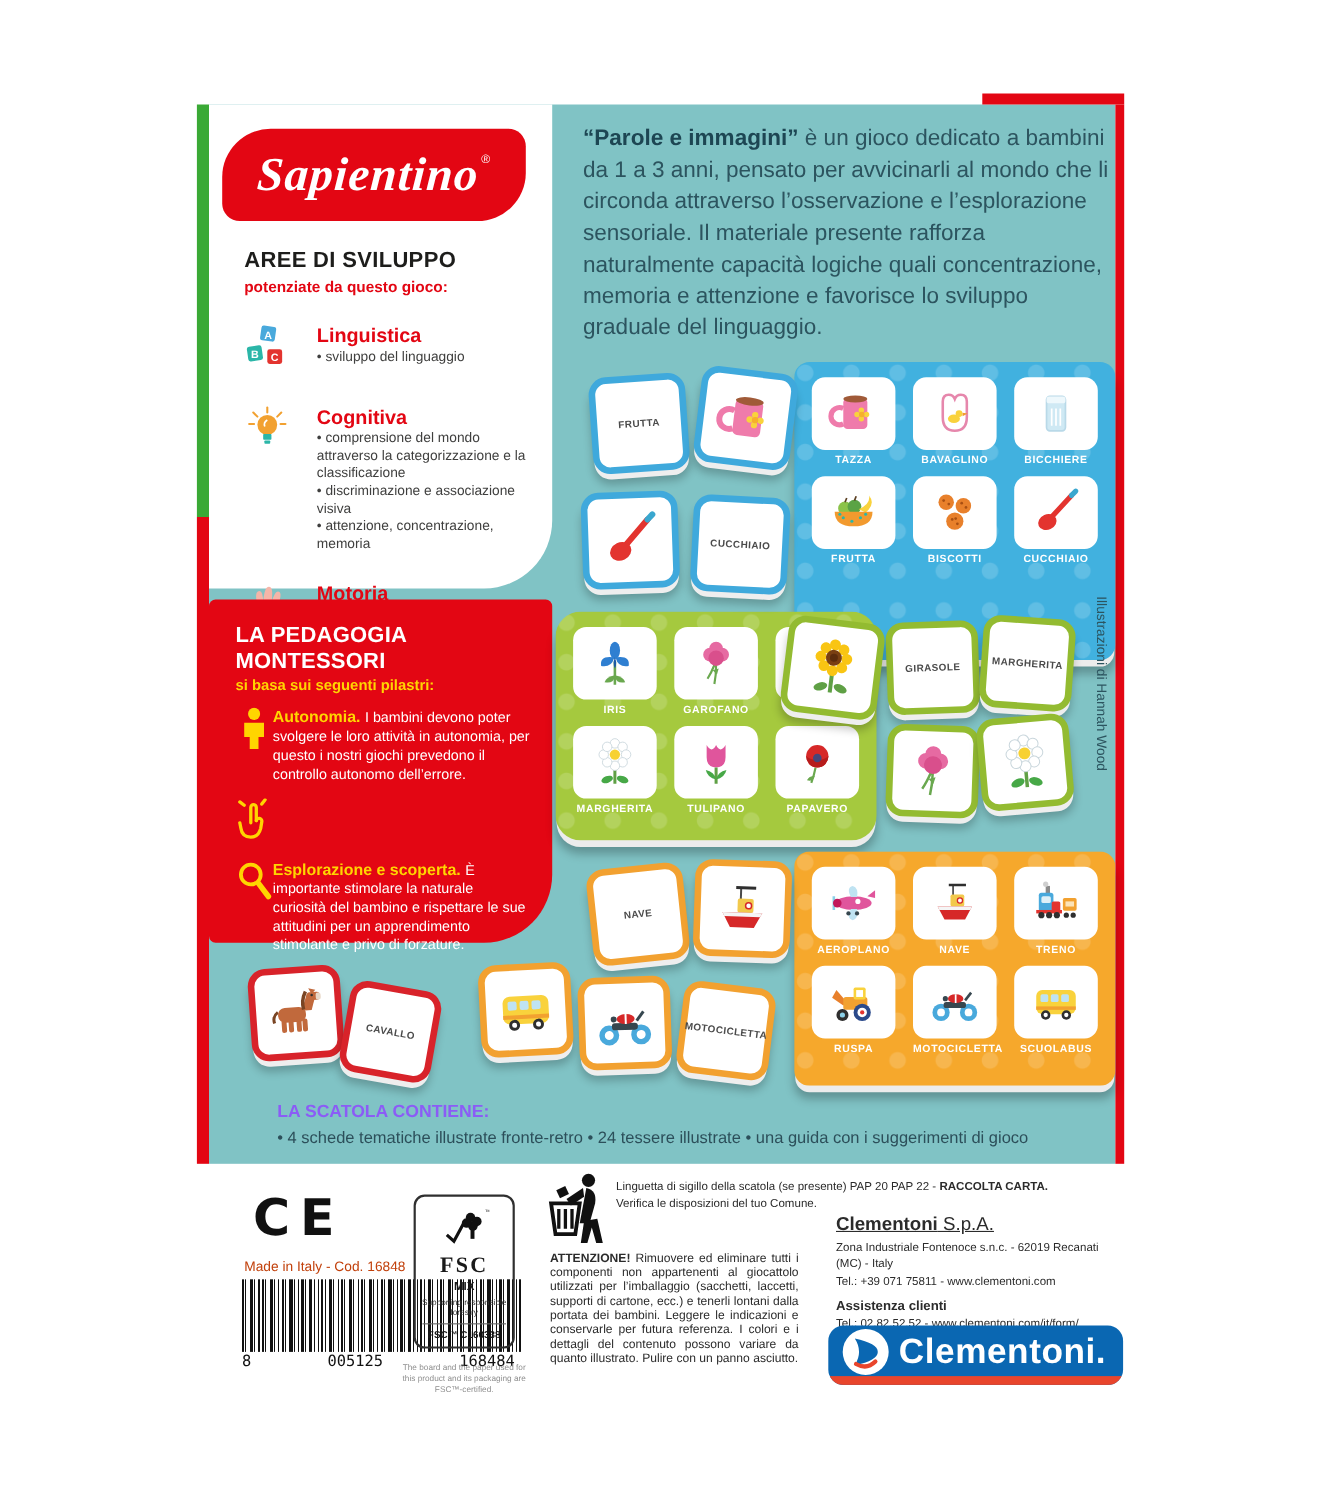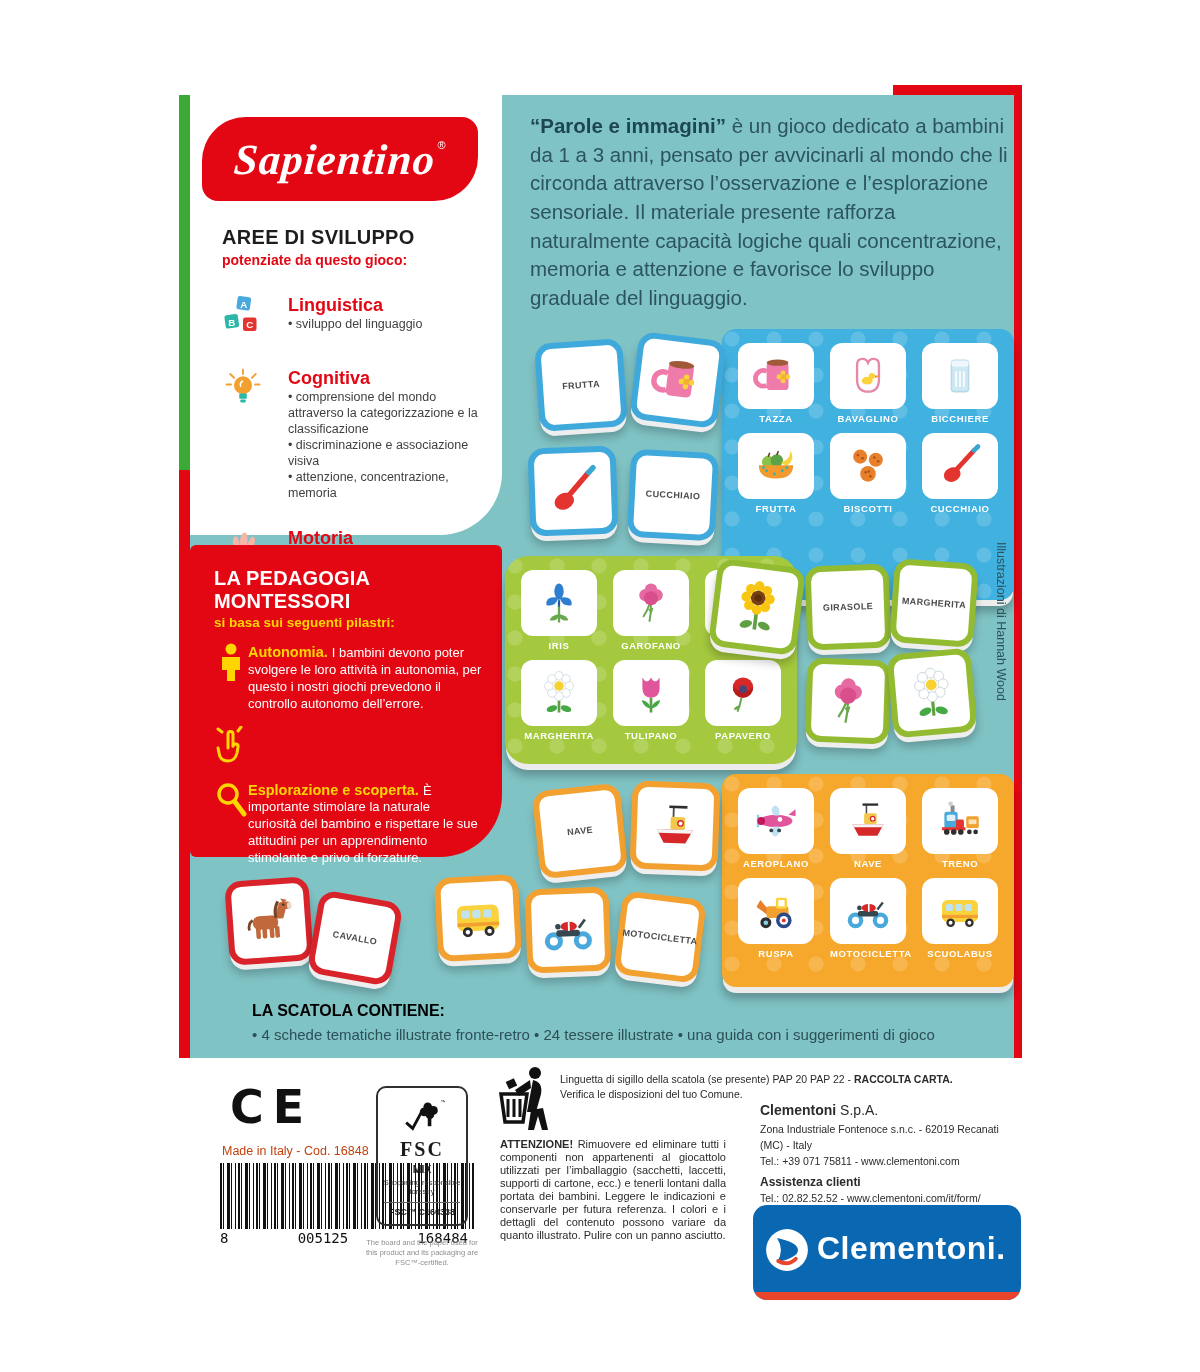--- a/index.html
+++ b/index.html
@@ -69,21 +69,21 @@
   .tb-blue{border-color:#3fa9dc;}
   .tb-green{border-color:#93bb31;}
   .tb-orange{border-color:#f2a130;}
   .tb-red{border-color:#d8232a;}
   .tico{width:58px;height:58px;}
   .tile-word{font-size:9px;font-weight:bold;color:#4b4b4b;letter-spacing:.4px;text-align:center;}
 
   .credit{left:994px;top:542px;writing-mode:vertical-rl;font-size:12.5px;color:#2c545f;height:235px;}
 
   .contains{left:252px;top:1002px;width:775px;}
-  .contains-title{font-size:16px;font-weight:bold;color:#000000;}
+  .contains-title{font-size:16px;font-weight:bold;color:#8b5cf6;}
   .contains-line{font-size:15px;color:#2c4f5a;margin-top:6px;}
 
   
   .ce{left:230px;top:1080px;font-size:46px;font-weight:bold;color:#111;letter-spacing:9px;
       font-family:"DejaVu Sans",sans-serif;}
   .madein{left:222px;top:1144px;font-size:12.5px;color:#c2410c;}
   .barcode{left:220px;top:1163px;width:254px;}
   .bars{height:66px;background:repeating-linear-gradient(90deg,#111 0 2px,#fff 2px 3px,#111 3px 4px,
         #fff 4px 7px,#111 7px 10px,#fff 10px 11px,#111 11px 12px,#fff 12px 15px,#111 15px 16px,#fff 16px 18px);}
   .digits{display:flex;justify-content:space-between;font-family:"DejaVu Sans Mono",monospace;
@@ -94,23 +94,23 @@
   .fsc-name{font-family:"Liberation Serif",serif;font-weight:bold;font-size:20px;letter-spacing:2px;}
   .fsc-grade{font-size:10.5px;font-weight:bold;margin-top:2px;}
   .fsc-tag{font-size:7.5px;color:#333;margin-top:3px;line-height:1.25;padding:0 4px;}
   .fsc-code{font-size:9px;font-weight:bold;margin-top:5px;border-top:1px solid #666;padding-top:4px;margin-left:6px;margin-right:6px;}
   .fsc-note{left:364px;top:1238px;width:116px;font-size:7.5px;color:#8f8f8f;text-align:center;line-height:1.3;}
   .tidyman{left:497px;top:1066px;}
   .recycle{left:560px;top:1072px;width:402px;font-size:10.5px;color:#2b2b2b;line-height:1.45;}
   .attention{left:500px;top:1138px;width:226px;font-size:11px;color:#2b2b2b;line-height:1.18;
              text-align:justify;margin:0;}
   .company{left:760px;top:1100px;width:262px;font-size:10.5px;color:#2b2b2b;line-height:1.5;}
-  .c-name{font-size:14px;margin-bottom:1px;}
+  .c-name{font-size:17px;margin-bottom:1px;text-decoration:underline;}
   .c-sup{font-weight:bold;font-size:12px;margin-top:4px;}
-  .clemlogo{left:753px;top:1205px;width:268px;height:95px;background:#0a67b2;border-radius:14px;
+  .clemlogo{left:753px;top:1205px;width:268px;height:54px;background:#0a67b2;border-radius:14px;
             overflow:hidden;display:flex;align-items:center;padding-left:12px;box-sizing:border-box;}
   .clem-mark{width:44px;height:44px;margin-top:-6px;}
   .clem-text{color:#fff;font-weight:bold;font-size:32px;letter-spacing:.5px;margin-left:8px;margin-top:-8px;}
   .clem-red{position:absolute;left:0;right:0;bottom:0;height:8px;background:#e8452c;}
 </style>
 </head>
 <body>
 
 <svg width="0" height="0" style="position:absolute">
 <defs>

